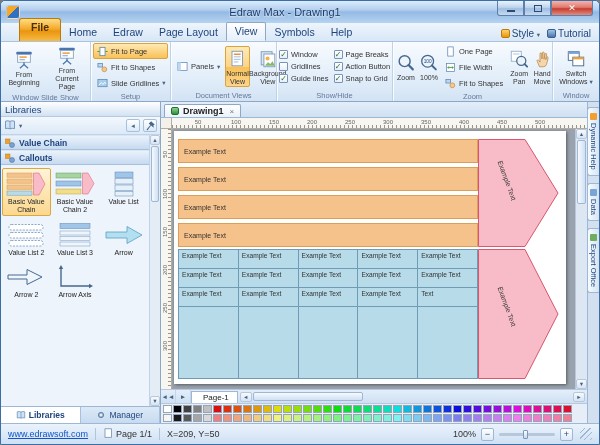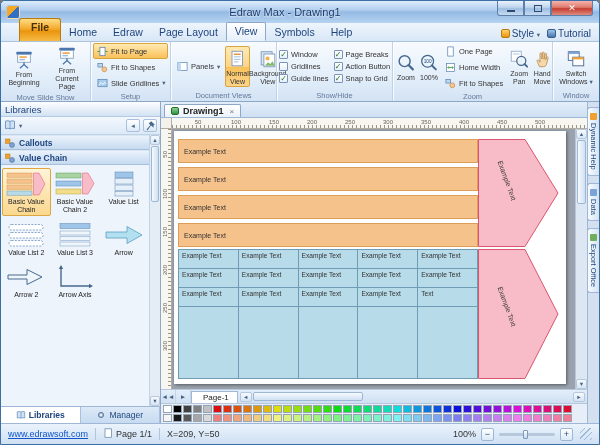--- a/index.html
+++ b/index.html
@@ -172,21 +172,21 @@
               <rect x="2.5" y="2" width="17" height="3" rx="1" fill="#4a74ad"></rect>
               <rect x="4" y="5" width="14" height="8.5" fill="#fefefe" stroke="#8aa4c4"></rect>
               <rect x="6" y="7" width="8" height="1.6" fill="#f09a30"></rect>
               <rect x="6" y="9.8" width="6" height="1.6" fill="#9cbce0"></rect>
               <line x1="11" y1="13.5" x2="11" y2="16.5" stroke="#4a74ad" stroke-width="1.4"></line>
               <path d="M6.5 20 L11 16 L15.5 20" stroke="#4a74ad" stroke-width="1.4" fill="none"></path>
             </svg>
             <span>From Current Page</span>
           </div>
         </div>
-      <div class="rg-label">Move Slide Show</div>
+      <div class="rg-label">Window Slide Show</div>
     </div>
     <div class="rgroup" style="width:80px">
       <div class="rg-body">
           <div class="stack" id="grpSetup" style="width:100%">
             <div class="smallbtn hl">
               <svg class="" viewBox="0 0 12 12">
                 <rect x="3.2" y="1.5" width="5.6" height="9" fill="#fff" stroke="#6f8db2"></rect>
                 <path d="M0.5 6 H2.7 M9.3 6 H11.5" stroke="#3f9b3f" stroke-width="1.2"></path>
               </svg>
               <span>Fit to Page</span>
@@ -295,21 +295,21 @@
               <svg class="" viewBox="0 0 12 12">
                 <rect x="3" y="1" width="6" height="10" fill="#fff" stroke="#5b84b4" stroke-width=".8"></rect>
               </svg>
               <span>One Page</span>
             </div>
             <div class="smallbtn">
               <svg class="" viewBox="0 0 12 12">
                 <rect x="1.5" y="1.5" width="9" height="9" fill="#fff" stroke="#5b84b4" stroke-width=".8"></rect>
                 <path d="M3 6 h6 M3 6 l1.3-1.3 M3 6 l1.3 1.3 M9 6 l-1.3-1.3 M9 6 l-1.3 1.3" stroke="#3f9b3f" stroke-width=".9" fill="none"></path>
               </svg>
-              <span>Home Width</span>
+              <span>File Width</span>
             </div>
             <div class="smallbtn">
               <svg class="" viewBox="0 0 12 12">
                 <rect x="1" y="1.5" width="5" height="4" fill="#bcd7ef" stroke="#5b84b4" stroke-width=".8"></rect>
                 <circle cx="8" cy="8" r="2.6" fill="#f6c890" stroke="#c98b3d" stroke-width=".8"></circle>
               </svg>
               <span>Fit to Shapes</span>
             </div>
           </div>
           <div class="bigbtn narrow">
@@ -364,28 +364,28 @@
           </svg>
         </span>
     </div>
     <div class="lp-main">
       <div class="lp-content" id="lpContent">
           <div class="lp-section">
             <svg class="" viewBox="0 0 10 10">
               <rect x="0.5" y="1" width="4.5" height="4.5" fill="#f0a030" stroke="#b97c0c" stroke-width=".5"></rect>
               <circle cx="7" cy="7" r="2.5" fill="#7aa3d6" stroke="#46688f" stroke-width=".5"></circle>
             </svg>
-            <span>Callouts</span>
+            <span>Value Chain</span>
           </div>
           <div class="lp-section">
             <svg class="" viewBox="0 0 10 10">
               <rect x="0.5" y="1" width="4.5" height="4.5" fill="#f0a030" stroke="#b97c0c" stroke-width=".5"></rect>
               <circle cx="7" cy="7" r="2.5" fill="#7aa3d6" stroke="#46688f" stroke-width=".5"></circle>
             </svg>
-            <span>Value Chain</span>
+            <span>Callouts</span>
           </div>
           <div class="lp-items">
             <div class="lib-item selected">
               <svg class="thumb" viewBox="0 0 40 26">
                 <rect x="1" y="2" width="25" height="4.2" fill="#f6c28b" stroke="#cf9a55" stroke-width=".5"></rect>
                 <rect x="1" y="8" width="25" height="4.2" fill="#f6c28b" stroke="#cf9a55" stroke-width=".5"></rect>
                 <rect x="1" y="14" width="25" height="4.2" fill="#f6c28b" stroke="#cf9a55" stroke-width=".5"></rect>
                 <rect x="1" y="20" width="25" height="4.2" fill="#b7dbe9" stroke="#6f9cb4" stroke-width=".5"></rect>
                 <polygon points="27.5,2 33,2 39,13 33,24 27.5,24" fill="#f7bcc8" stroke="#d9566e" stroke-width=".5"></polygon>
               </svg>

